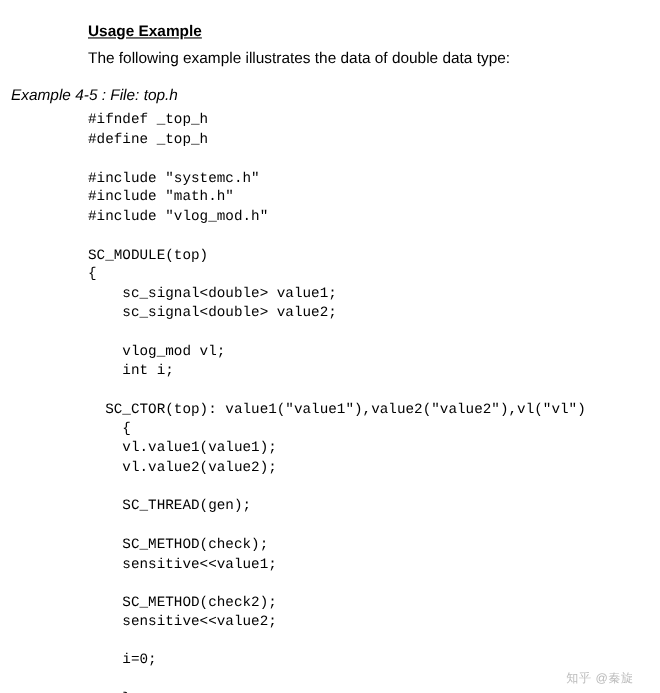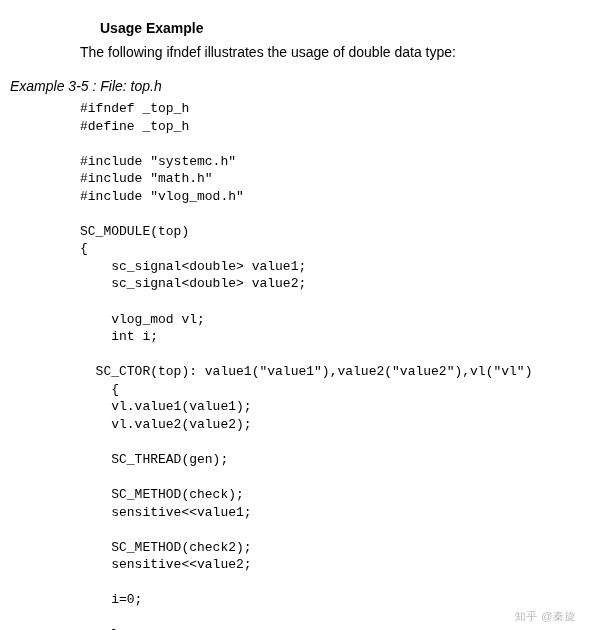--- a/index.html
+++ b/index.html
@@ -9,21 +9,22 @@
       width: 600px;
       background: #fff;
       color: #000;
     }
     .content {
       padding: 20px 20px 20px 0;
     }
     .heading {
       font-weight: bold;
       font-size: 14px;
-      margin: 0 0 8px 100px;
+      margin: 0 0 8px 80px;
+      text-decoration: underline;
     }
     .description {
       font-size: 14px;
       margin: 0 0 18px 80px;
     }
     .example-label {
       font-size: 14px;
       font-style: italic;
       margin: 0 0 6px 10px;
     }
@@ -42,22 +43,22 @@
       font-size: 11px;
       color: #bbb;
       letter-spacing: 0.5px;
     }
   </style>
 </head>
 <body>
 
 <div class="content">
   <div class="heading">Usage Example</div>
-  <div class="description">The following ifndef illustrates the usage of double data type:</div>
-  <div class="example-label">Example 3-5   : File: top.h</div>
+  <div class="description">The following example illustrates the data of double data type:</div>
+  <div class="example-label">Example 4-5   : File: top.h</div>
   <div class="code-block">#ifndef _top_h
 #define _top_h
 
 #include "systemc.h"
 #include "math.h"
 #include "vlog_mod.h"
 
 SC_MODULE(top)
 {
     sc_signal&lt;double&gt; value1;

